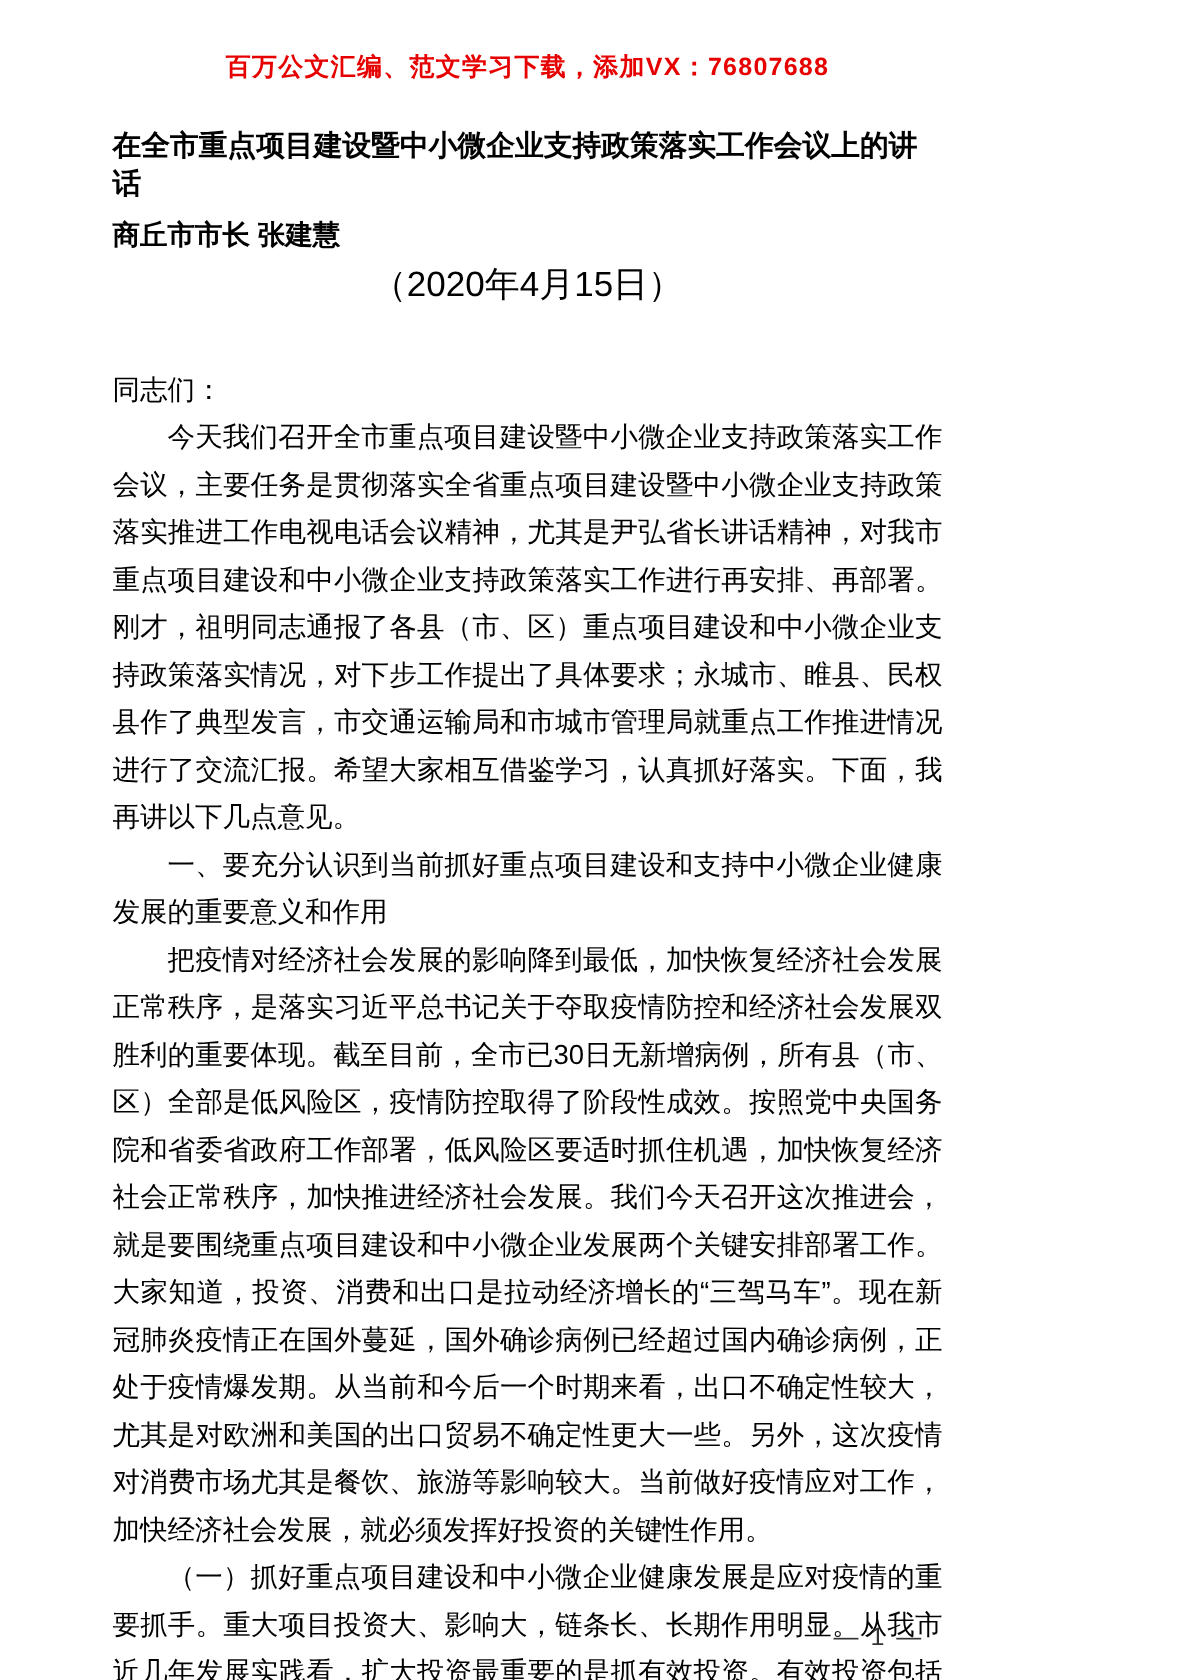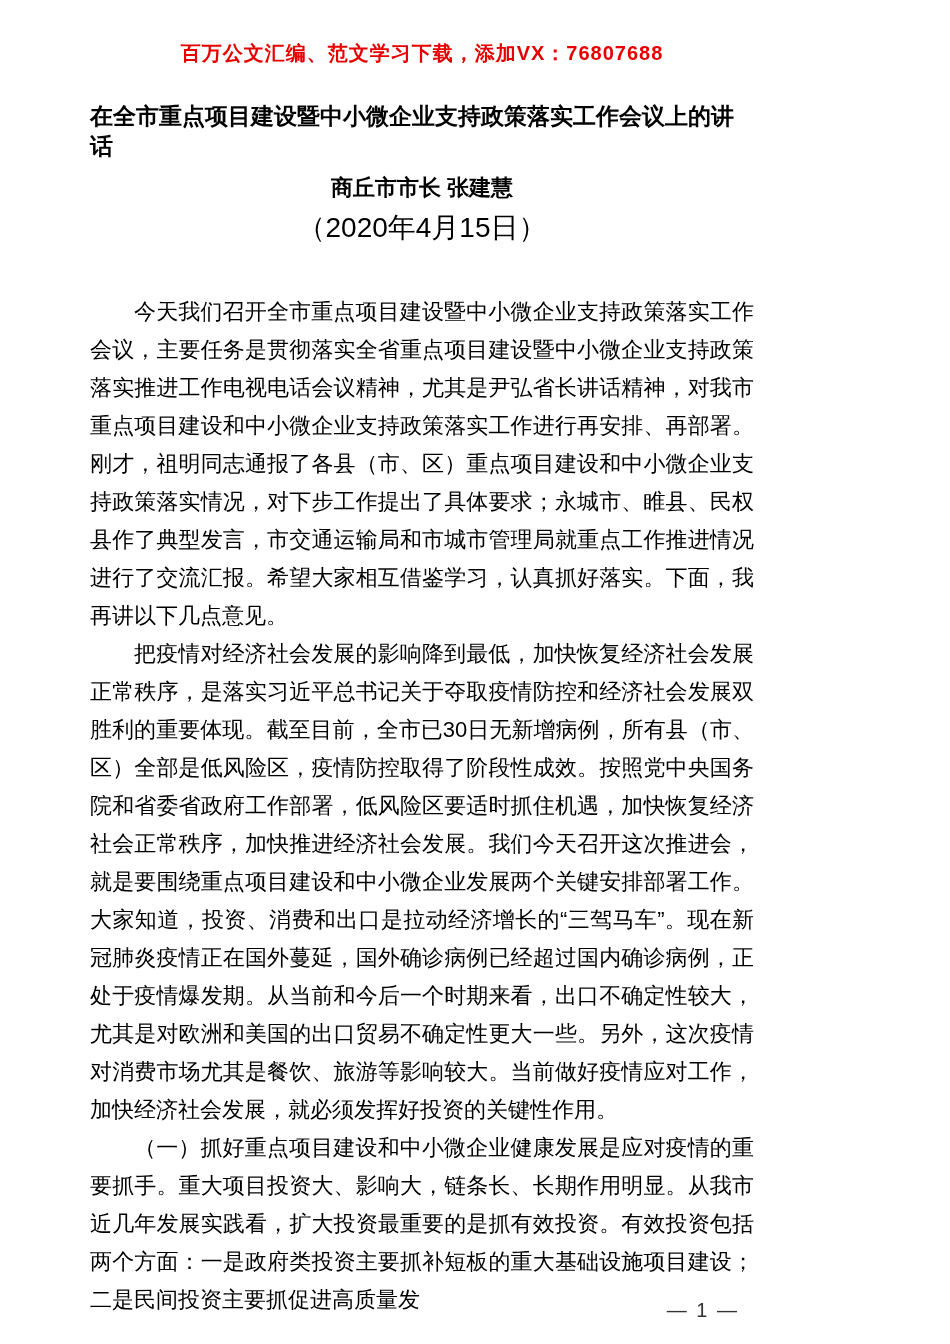--- a/index.html
+++ b/index.html
@@ -30,21 +30,21 @@
   .doc-title {
     font-size: 23px;
     font-weight: bold;
     text-align: left;
     line-height: 30px;
     margin-bottom: 12px;
   }
   .doc-author {
     font-size: 22px;
     font-weight: bold;
-    text-align: center;
+    text-align: left;
     line-height: 30px;
     margin-bottom: 10px;
   }
   .doc-date {
     font-size: 28px;
     text-align: center;
     line-height: 30px;
     margin-bottom: 50px;
   }
   .body-text {
@@ -74,23 +74,25 @@
 
   <div class="promo-header">百万公文汇编、范文学习下载，添加VX：76807688</div>
 
   <h1 class="doc-title">在全市重点项目建设暨中小微企业支持政策落实工作会议上的讲话</h1>
 
   <div class="doc-author">商丘市市长 张建慧</div>
 
   <div class="doc-date">（2020年4月15日）</div>
 
   <div class="body-text">
+    <p class="salutation">同志们：</p>
 
     <p class="para">今天我们召开全市重点项目建设暨中小微企业支持政策落实工作会议，主要任务是贯彻落实全省重点项目建设暨中小微企业支持政策落实推进工作电视电话会议精神，尤其是尹弘省长讲话精神，对我市重点项目建设和中小微企业支持政策落实工作进行再安排、再部署。刚才，祖明同志通报了各县（市、区）重点项目建设和中小微企业支持政策落实情况，对下步工作提出了具体要求；永城市、睢县、民权县作了典型发言，市交通运输局和市城市管理局就重点工作推进情况进行了交流汇报。希望大家相互借鉴学习，认真抓好落实。下面，我再讲以下几点意见。</p>
 
+    <p class="para">一、要充分认识到当前抓好重点项目建设和支持中小微企业健康发展的重要意义和作用</p>
 
     <p class="para">把疫情对经济社会发展的影响降到最低，加快恢复经济社会发展正常秩序，是落实习近平总书记关于夺取疫情防控和经济社会发展双胜利的重要体现。截至目前，全市已30日无新增病例，所有县（市、区）全部是低风险区，疫情防控取得了阶段性成效。按照党中央国务院和省委省政府工作部署，低风险区要适时抓住机遇，加快恢复经济社会正常秩序，加快推进经济社会发展。我们今天召开这次推进会，就是要围绕重点项目建设和中小微企业发展两个关键安排部署工作。大家知道，投资、消费和出口是拉动经济增长的“三驾马车”。现在新冠肺炎疫情正在国外蔓延，国外确诊病例已经超过国内确诊病例，正处于疫情爆发期。从当前和今后一个时期来看，出口不确定性较大，尤其是对欧洲和美国的出口贸易不确定性更大一些。另外，这次疫情对消费市场尤其是餐饮、旅游等影响较大。当前做好疫情应对工作，加快经济社会发展，就必须发挥好投资的关键性作用。</p>
 
     <p class="para">（一）抓好重点项目建设和中小微企业健康发展是应对疫情的重要抓手。重大项目投资大、影响大，链条长、长期作用明显。从我市近几年发展实践看，扩大投资最重要的是抓有效投资。有效投资包括两个方面：一是政府类投资主要抓补短板的重大基础设施项目建设；二是民间投资主要抓促进高质量发</p>
   </div>
 
   <div class="page-number">— 1 —</div>
 
 </div>
 

